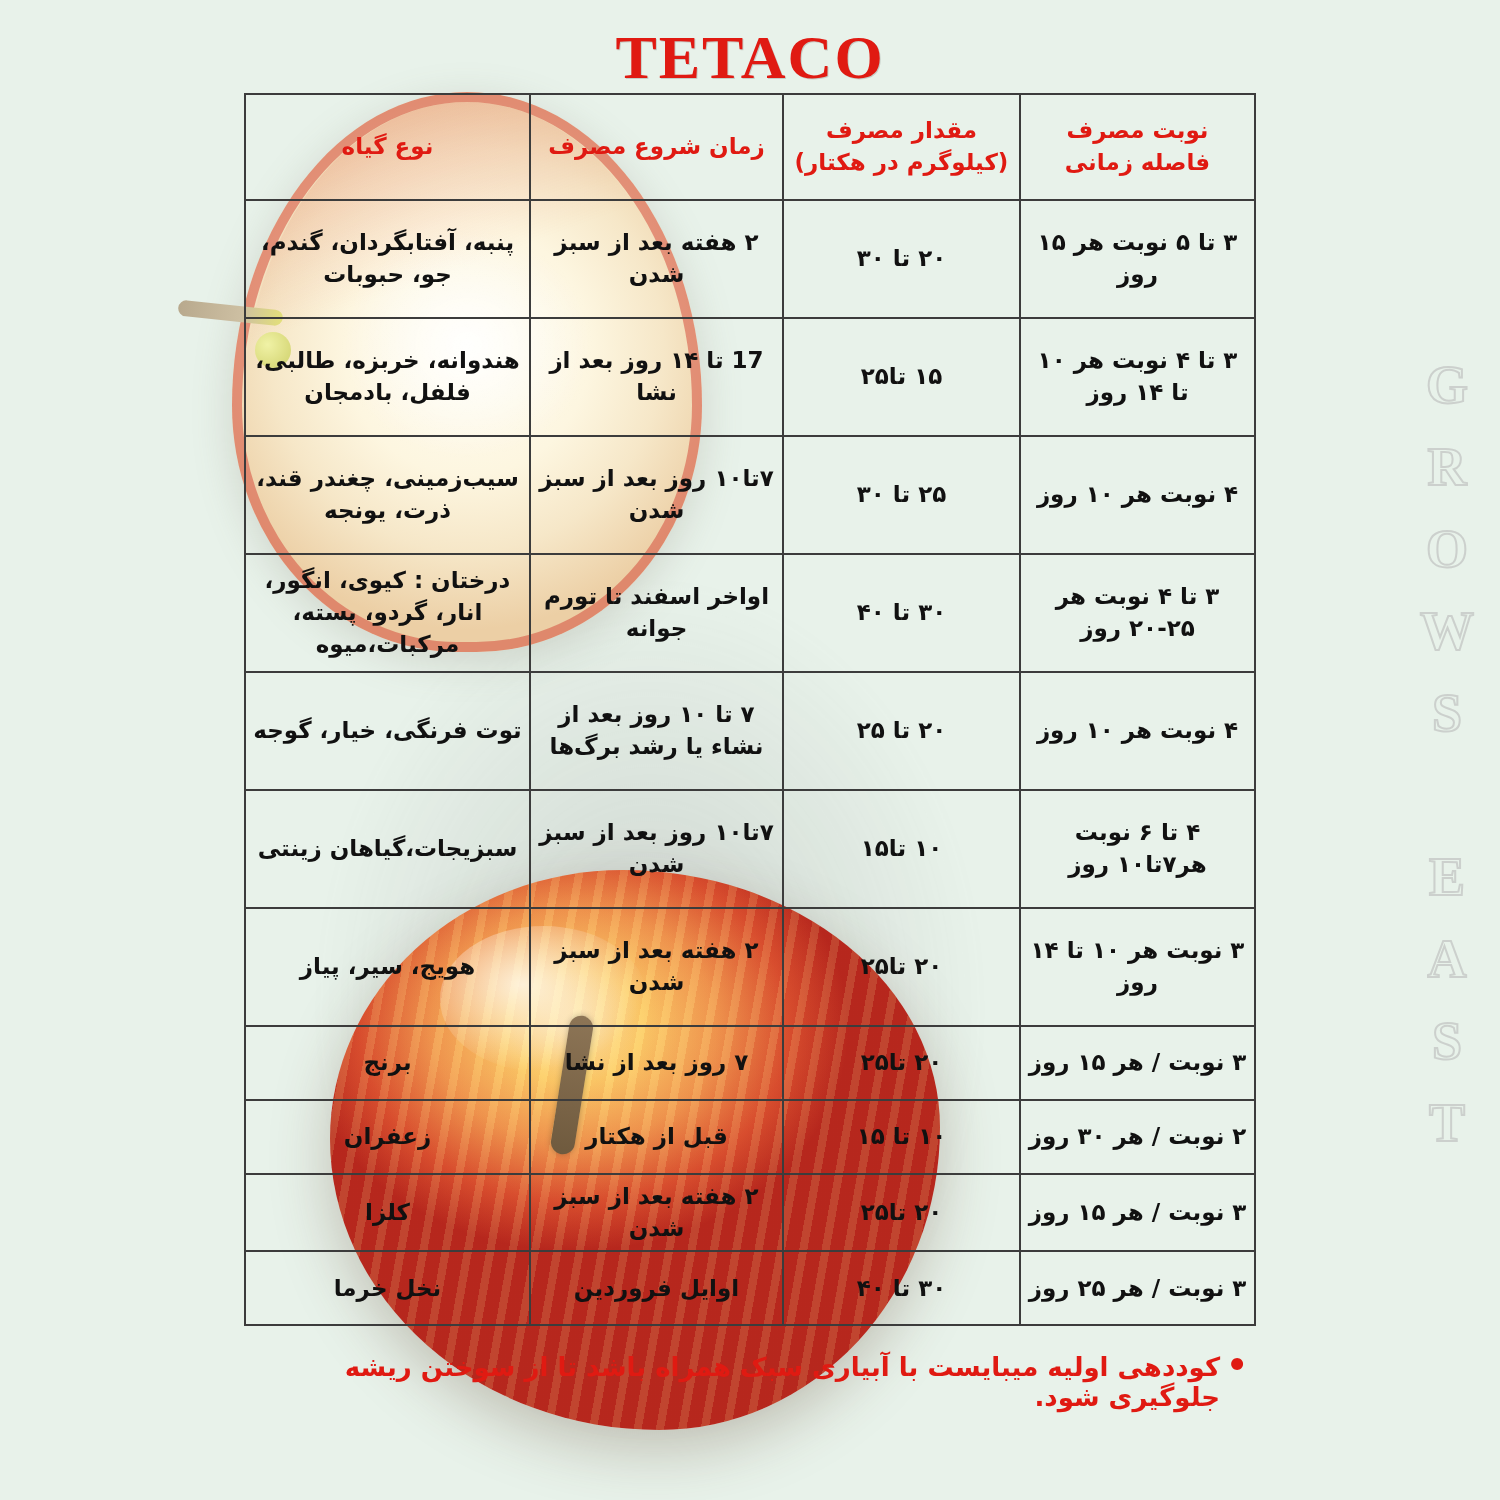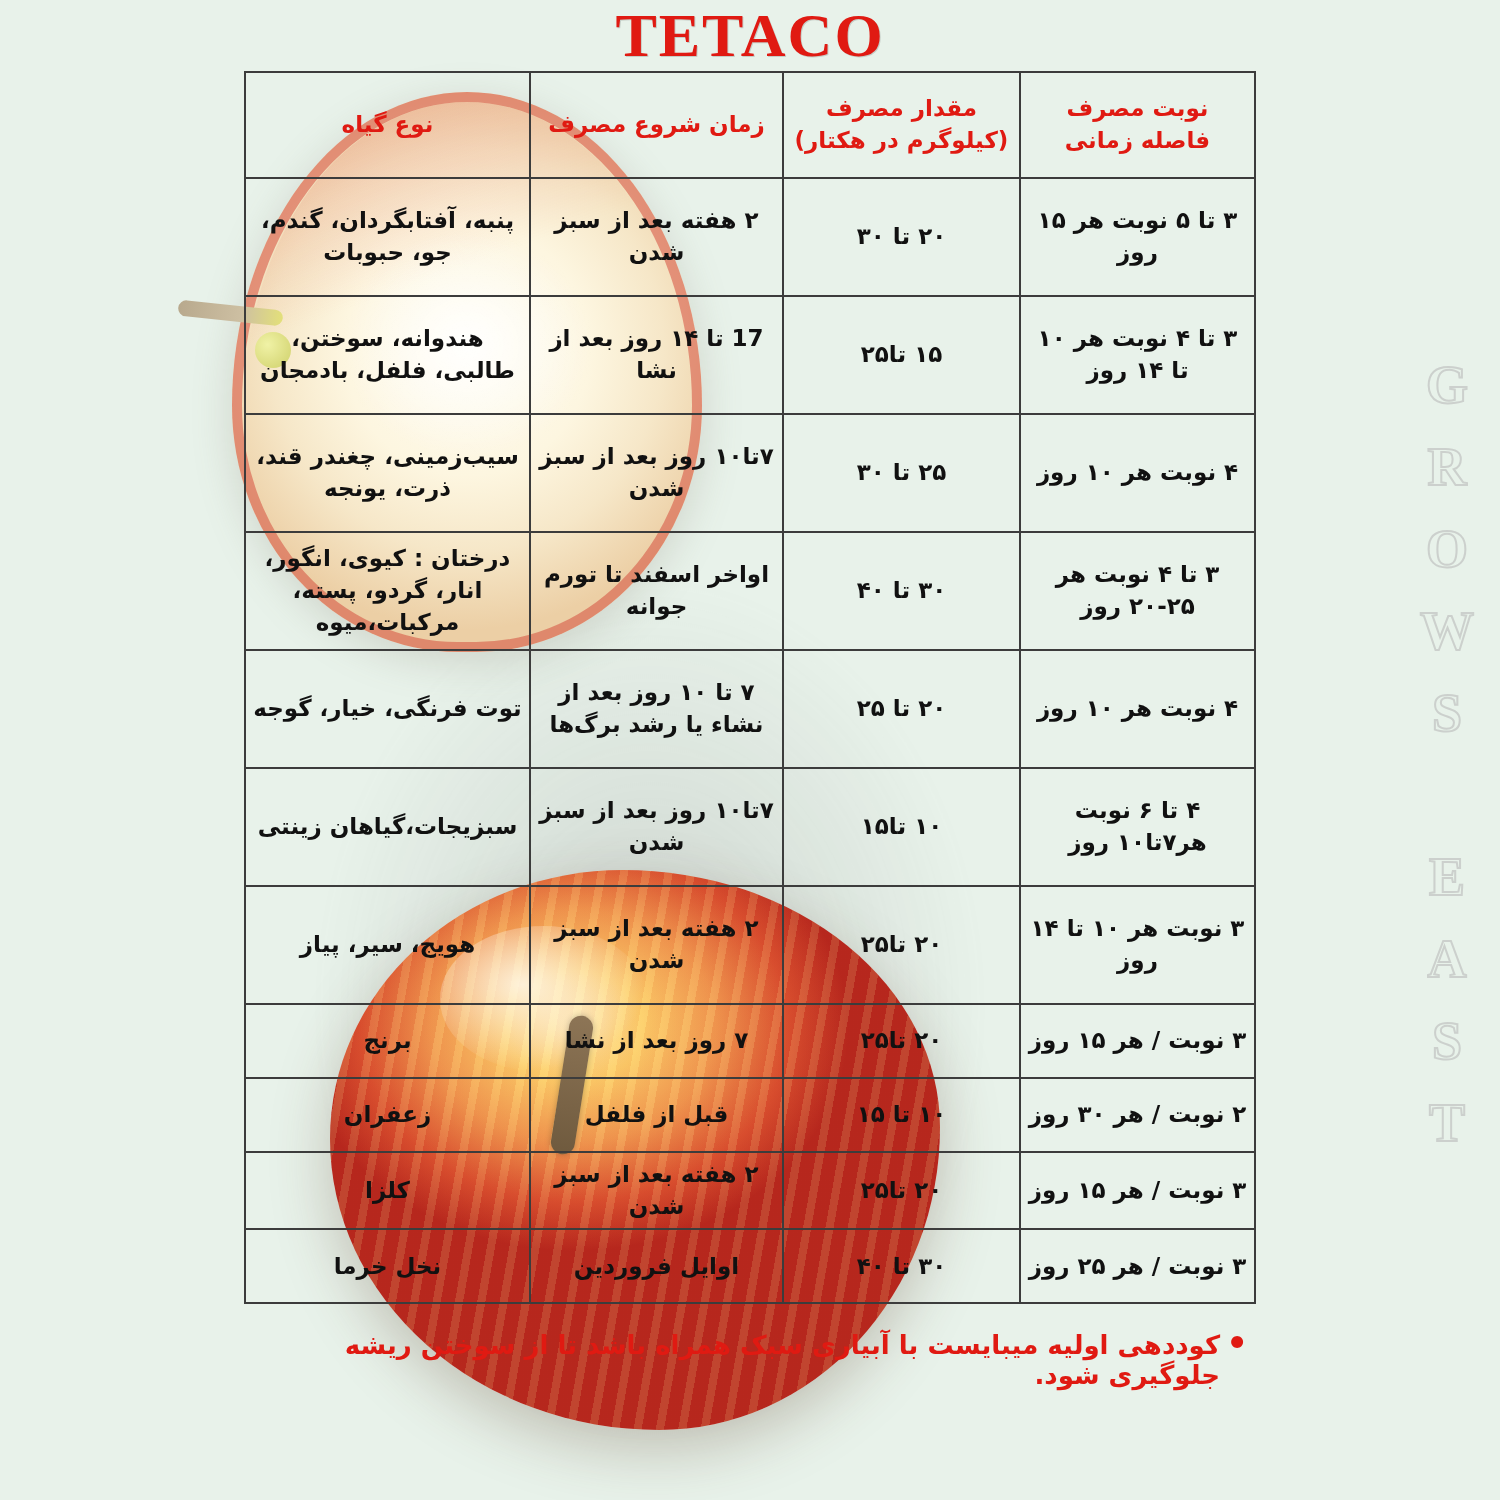--- a/index.html
+++ b/index.html
@@ -126,20 +126,21 @@
     z-index:2;
     width:1500px;
   }
   .brand{
     text-align:center;
     color:#e01a12;
     font-family:"Liberation Serif", serif;
     font-weight:bold;
     font-size:62px;
     letter-spacing:2px;
+    padding-top:22px;
     text-shadow:1px 1px 0 rgba(0,0,0,.15);
   }
   .subtitle{
     text-align:center;
     color:#1c16c9;
     font-size:30px;
     font-weight:bold;
     margin-top:12px;
     margin-bottom:16px;
   }
@@ -261,21 +262,21 @@
       <tr class="r-tall">
         <td>۳ تا ۵ نوبت هر ۱۵ روز</td>
         <td class="qty">۲۰ تا ۳۰</td>
         <td>۲ هفته بعد از سبز شدن</td>
         <td class="plant">پنبه، آفتابگردان، گندم، جو، حبوبات</td>
       </tr>
       <tr class="r-tall">
         <td>۳ تا ۴ نوبت هر ۱۰ تا ۱۴ روز</td>
         <td class="qty">۱۵ تا۲۵</td>
         <td>17 تا ۱۴ روز بعد از نشا</td>
-        <td class="plant">هندوانه، سوختن، طالبی، فلفل، بادمجان</td>
+        <td class="plant">هندوانه، خربزه، طالبی، فلفل، بادمجان</td>
       </tr>
       <tr class="r-tall">
         <td>۴ نوبت هر ۱۰ روز</td>
         <td class="qty">۲۵ تا ۳۰</td>
         <td>۷تا۱۰ روز بعد از سبز شدن</td>
         <td class="plant">سیب‌زمینی، چغندر قند، ذرت، یونجه</td>
       </tr>
       <tr class="r-tall">
         <td>۳ تا ۴ نوبت هر ۲۵-۲۰ روز</td>
         <td class="qty">۳۰ تا ۴۰</td>
@@ -302,21 +303,21 @@
       </tr>
       <tr class="r-slim">
         <td>۳ نوبت / هر ۱۵ روز</td>
         <td class="qty">۲۰ تا۲۵</td>
         <td>۷ روز بعد از نشا</td>
         <td class="plant">برنج</td>
       </tr>
       <tr class="r-slim">
         <td>۲ نوبت / هر ۳۰ روز</td>
         <td class="qty">۱۰ تا ۱۵</td>
-        <td>قبل از فلفل</td>
+        <td>قبل از هکتار</td>
         <td class="plant">زعفران</td>
       </tr>
       <tr class="r-slim">
         <td>۳ نوبت / هر ۱۵ روز</td>
         <td class="qty">۲۰ تا۲۵</td>
         <td>۲ هفته بعد از سبز شدن</td>
         <td class="plant">کلزا</td>
       </tr>
       <tr class="r-slim">
         <td>۳ نوبت / هر ۲۵ روز</td>

